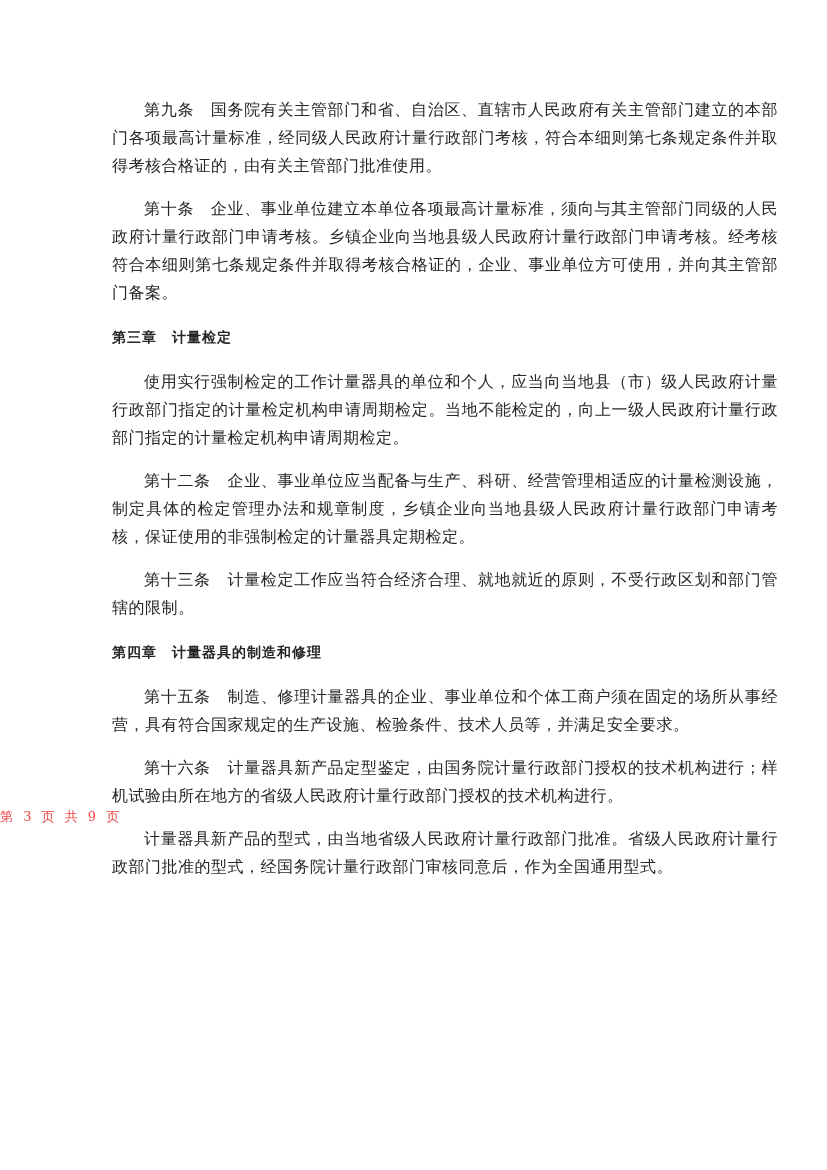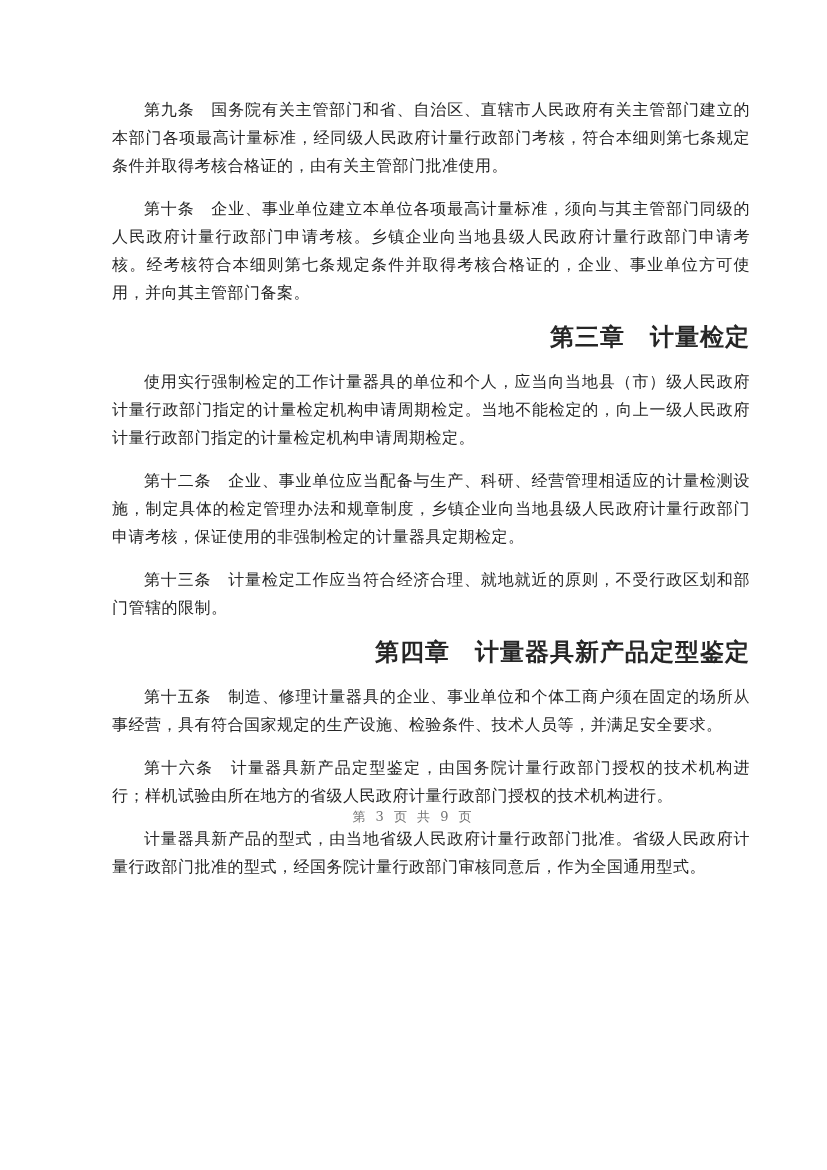--- a/index.html
+++ b/index.html
@@ -7,68 +7,68 @@
     padding: 0;
     background: #ffffff;
   }
   .page {
     position: relative;
     width: 827px;
     height: 892px;
     margin: 0 auto;
     background: #ffffff;
     box-sizing: border-box;
-    padding: 96px 77px 0 112px;
+    padding: 96px 49px 0 112px;
     font-family: "DejaVu Serif", "Liberation Serif", serif;
     color: #262626;
     overflow: hidden;
     border-radius: 9px;
   }
   .content {
     width: 100%;
   }
   .para {
     font-size: 16px;
     line-height: 28px;
     text-align: justify;
     text-indent: 2em;
     margin: 0 0 15px 0;
     letter-spacing: 0.5px;
   }
   .chapter-heading {
-    font-size: 24px;
+    font-size: 14px;
     font-weight: bold;
-    text-align: right;
+    text-align: left;
     line-height: 28px;
     margin: 16px 0 17px 0;
     letter-spacing: 1px;
   }
   .page-footer {
     position: absolute;
     left: 0;
     right: 0;
     bottom: 66px;
-    text-align: center;
+    text-align: left;
     font-size: 13px;
-    color: #737373;
+    color: #ef4444;
     letter-spacing: 3px;
   }
 </style>
 </head>
 <body>
 
 <div class="page">
   <main class="content">
     <p class="para">第九条　国务院有关主管部门和省、自治区、直辖市人民政府有关主管部门建立的本部门各项最高计量标准，经同级人民政府计量行政部门考核，符合本细则第七条规定条件并取得考核合格证的，由有关主管部门批准使用。</p>
     <p class="para">第十条　企业、事业单位建立本单位各项最高计量标准，须向与其主管部门同级的人民政府计量行政部门申请考核。乡镇企业向当地县级人民政府计量行政部门申请考核。经考核符合本细则第七条规定条件并取得考核合格证的，企业、事业单位方可使用，并向其主管部门备案。</p>
     <h2 class="chapter-heading">第三章　计量检定</h2>
     <p class="para">使用实行强制检定的工作计量器具的单位和个人，应当向当地县（市）级人民政府计量行政部门指定的计量检定机构申请周期检定。当地不能检定的，向上一级人民政府计量行政部门指定的计量检定机构申请周期检定。</p>
     <p class="para">第十二条　企业、事业单位应当配备与生产、科研、经营管理相适应的计量检测设施，制定具体的检定管理办法和规章制度，乡镇企业向当地县级人民政府计量行政部门申请考核，保证使用的非强制检定的计量器具定期检定。</p>
     <p class="para">第十三条　计量检定工作应当符合经济合理、就地就近的原则，不受行政区划和部门管辖的限制。</p>
-    <h2 class="chapter-heading">第四章　计量器具新产品定型鉴定</h2>
+    <h2 class="chapter-heading">第四章　计量器具的制造和修理</h2>
     <p class="para">第十五条　制造、修理计量器具的企业、事业单位和个体工商户须在固定的场所从事经营，具有符合国家规定的生产设施、检验条件、技术人员等，并满足安全要求。</p>
     <p class="para">第十六条　计量器具新产品定型鉴定，由国务院计量行政部门授权的技术机构进行；样机试验由所在地方的省级人民政府计量行政部门授权的技术机构进行。</p>
     <p class="para">计量器具新产品的型式，由当地省级人民政府计量行政部门批准。省级人民政府计量行政部门批准的型式，经国务院计量行政部门审核同意后，作为全国通用型式。</p>
   </main>
   <footer class="page-footer">
     <span>第 3 页 共 9 页</span>
   </footer>
 </div>
 
 </body></html>

